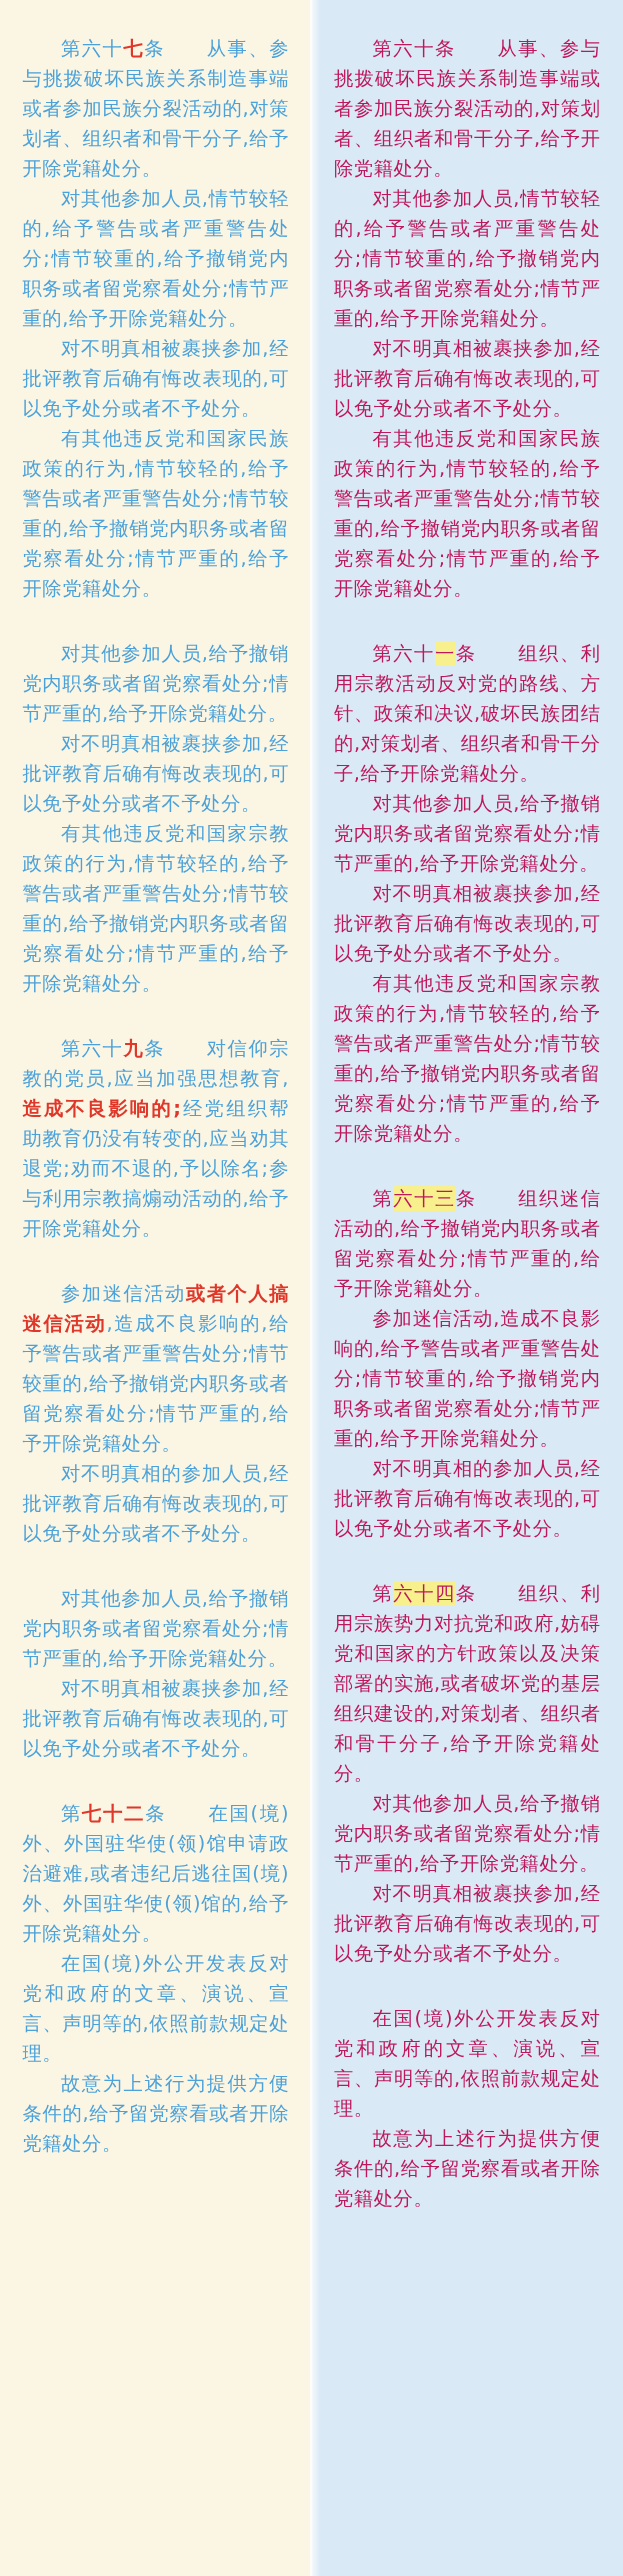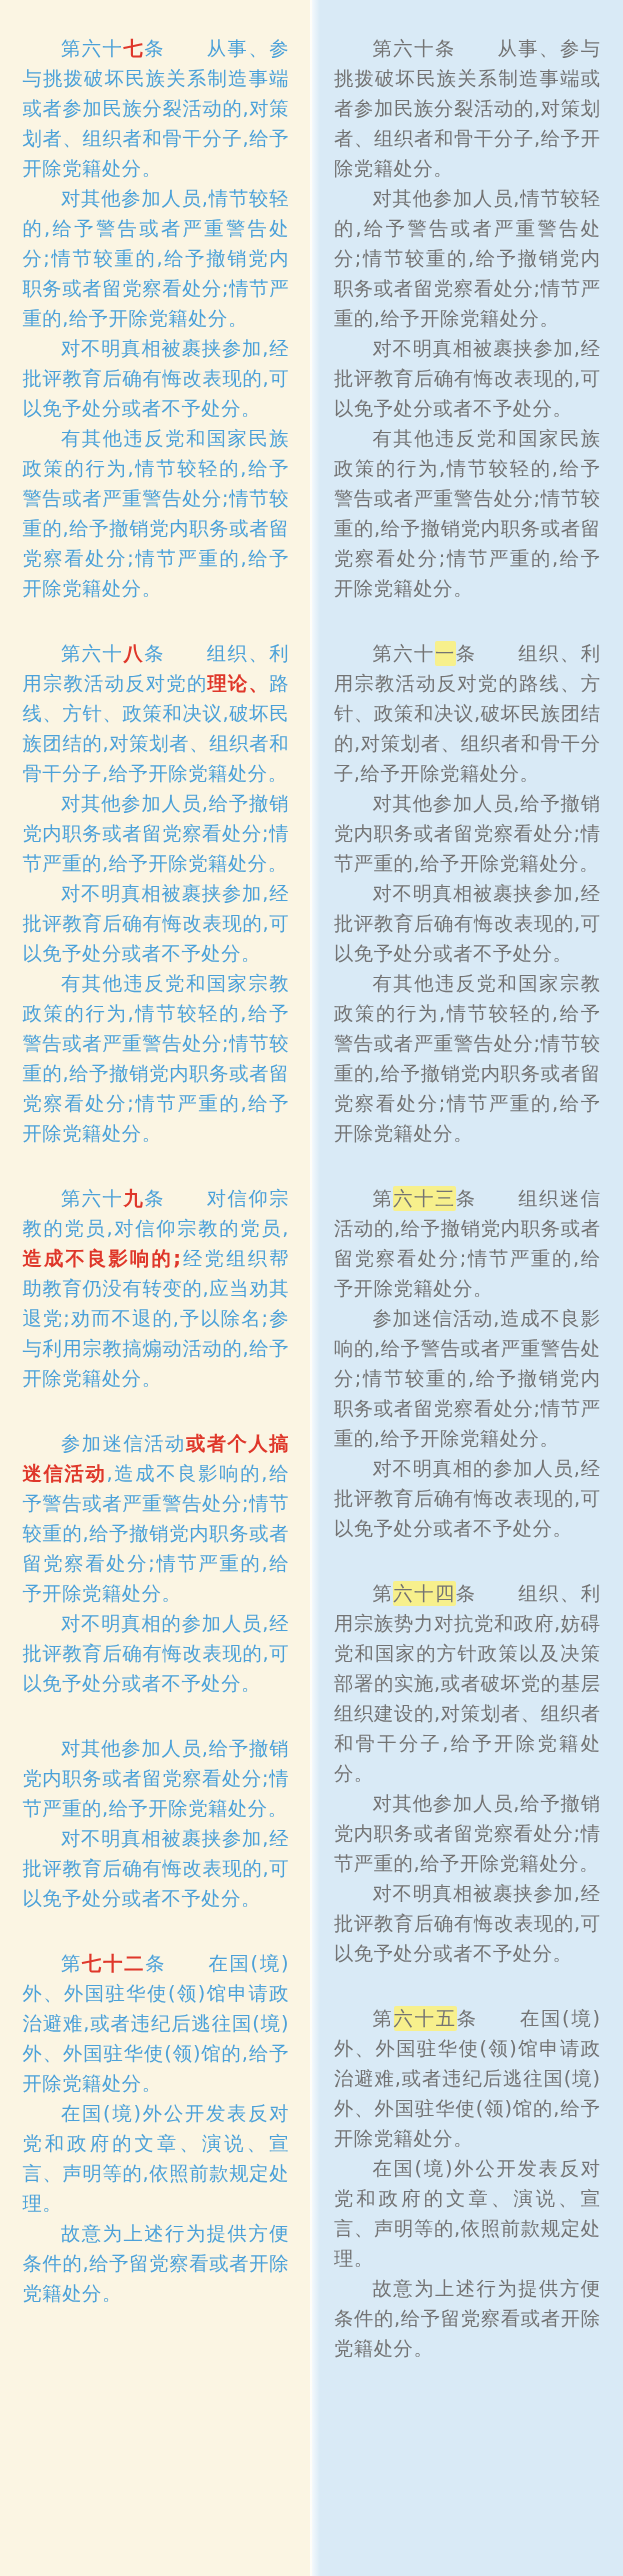--- a/index.html
+++ b/index.html
@@ -52,43 +52,42 @@
 
 <div class="page">
   <div class="column" id="col-left" style="background: rgb(251, 245, 227); color: rgb(75, 161, 217);">
       <div class="article">
         <p class="para"><span class="seg-normal">第六十</span><span class="seg-red">七</span><span class="seg-normal">条</span><span class="seg-normal">　　</span><span class="seg-normal">从事、参与挑拨破坏民族关系制造事端或者参加民族分裂活动的,对策划者、组织者和骨干分子,给予开除党籍处分。</span></p>
         <p class="para"><span class="seg-normal">对其他参加人员,情节较轻的,给予警告或者严重警告处分;情节较重的,给予撤销党内职务或者留党察看处分;情节严重的,给予开除党籍处分。</span></p>
         <p class="para"><span class="seg-normal">对不明真相被裹挟参加,经批评教育后确有悔改表现的,可以免予处分或者不予处分。</span></p>
         <p class="para"><span class="seg-normal">有其他违反党和国家民族政策的行为,情节较轻的,给予警告或者严重警告处分;情节较重的,给予撤销党内职务或者留党察看处分;情节严重的,给予开除党籍处分。</span></p>
       </div>
       <div class="article">
-        <p class="para"><span class="seg-normal">第六十</span><span class="seg-red">八</span><span class="seg-normal">条</span><span class="seg-normal">　　</span><span class="seg-normal">组织、利用宗教活动反对党的</span><span class="seg-red">理论、</span><span class="seg-normal">路线、方针、政策和决议,破坏民族团结的,对策划者、组织者和骨干分子,给予开除党籍处分。</span></p>
         <p class="para"><span class="seg-normal">对其他参加人员,给予撤销党内职务或者留党察看处分;情节严重的,给予开除党籍处分。</span></p>
         <p class="para"><span class="seg-normal">对不明真相被裹挟参加,经批评教育后确有悔改表现的,可以免予处分或者不予处分。</span></p>
         <p class="para"><span class="seg-normal">有其他违反党和国家宗教政策的行为,情节较轻的,给予警告或者严重警告处分;情节较重的,给予撤销党内职务或者留党察看处分;情节严重的,给予开除党籍处分。</span></p>
       </div>
       <div class="article">
-        <p class="para"><span class="seg-normal">第六十</span><span class="seg-red">九</span><span class="seg-normal">条</span><span class="seg-normal">　　</span><span class="seg-normal">对信仰宗教的党员,对信仰宗教的党员,</span><span class="seg-red">造成不良影响的;</span><span class="seg-normal">经党组织帮助教育仍没有转变的,应当劝其退党;劝而不退的,予以除名;参与利用宗教搞煽动活动的,给予开除党籍处分。</span></p>
+        <p class="para"><span class="seg-normal">第六十</span><span class="seg-red">九</span><span class="seg-normal">条</span><span class="seg-normal">　　</span><span class="seg-normal">对信仰宗教的党员,应当加强思想教育,</span><span class="seg-red">造成不良影响的;</span><span class="seg-normal">经党组织帮助教育仍没有转变的,应当劝其退党;劝而不退的,予以除名;参与利用宗教搞煽动活动的,给予开除党籍处分。</span></p>
       </div>
       <div class="article">
         <p class="para"><span class="seg-normal">参加迷信活动</span><span class="seg-red">或者个人搞迷信活动</span><span class="seg-normal">,造成不良影响的,给予警告或者严重警告处分;情节较重的,给予撤销党内职务或者留党察看处分;情节严重的,给予开除党籍处分。</span></p>
         <p class="para"><span class="seg-normal">对不明真相的参加人员,经批评教育后确有悔改表现的,可以免予处分或者不予处分。</span></p>
       </div>
       <div class="article">
         <p class="para"><span class="seg-normal">对其他参加人员,给予撤销党内职务或者留党察看处分;情节严重的,给予开除党籍处分。</span></p>
         <p class="para"><span class="seg-normal">对不明真相被裹挟参加,经批评教育后确有悔改表现的,可以免予处分或者不予处分。</span></p>
       </div>
       <div class="article">
         <p class="para"><span class="seg-normal">第</span><span class="seg-red">七十二</span><span class="seg-normal">条</span><span class="seg-normal">　　</span><span class="seg-normal">在国(境)外、外国驻华使(领)馆申请政治避难,或者违纪后逃往国(境)外、外国驻华使(领)馆的,给予开除党籍处分。</span></p>
         <p class="para"><span class="seg-normal">在国(境)外公开发表反对党和政府的文章、演说、宣言、声明等的,依照前款规定处理。</span></p>
         <p class="para"><span class="seg-normal">故意为上述行为提供方便条件的,给予留党察看或者开除党籍处分。</span></p>
       </div>
     </div>
-  <div class="column" id="col-right" style="background: rgb(217, 234, 246); color: #737373;">
+  <div class="column" id="col-right" style="background: rgb(217, 234, 246); color: #be185d;">
       <div class="article">
         <p class="para"><span class="seg-normal">第六十条</span><span class="seg-normal">　　</span><span class="seg-normal">从事、参与挑拨破坏民族关系制造事端或者参加民族分裂活动的,对策划者、组织者和骨干分子,给予开除党籍处分。</span></p>
         <p class="para"><span class="seg-normal">对其他参加人员,情节较轻的,给予警告或者严重警告处分;情节较重的,给予撤销党内职务或者留党察看处分;情节严重的,给予开除党籍处分。</span></p>
         <p class="para"><span class="seg-normal">对不明真相被裹挟参加,经批评教育后确有悔改表现的,可以免予处分或者不予处分。</span></p>
         <p class="para"><span class="seg-normal">有其他违反党和国家民族政策的行为,情节较轻的,给予警告或者严重警告处分;情节较重的,给予撤销党内职务或者留党察看处分;情节严重的,给予开除党籍处分。</span></p>
       </div>
       <div class="article">
         <p class="para"><span class="seg-normal">第六十</span><span class="seg-hl">一</span><span class="seg-normal">条</span><span class="seg-normal">　　</span><span class="seg-normal">组织、利用宗教活动反对党的路线、方针、政策和决议,破坏民族团结的,对策划者、组织者和骨干分子,给予开除党籍处分。</span></p>
         <p class="para"><span class="seg-normal">对其他参加人员,给予撤销党内职务或者留党察看处分;情节严重的,给予开除党籍处分。</span></p>
         <p class="para"><span class="seg-normal">对不明真相被裹挟参加,经批评教育后确有悔改表现的,可以免予处分或者不予处分。</span></p>
@@ -98,20 +97,19 @@
         <p class="para"><span class="seg-normal">第</span><span class="seg-hl">六十三</span><span class="seg-normal">条</span><span class="seg-normal">　　</span><span class="seg-normal">组织迷信活动的,给予撤销党内职务或者留党察看处分;情节严重的,给予开除党籍处分。</span></p>
         <p class="para"><span class="seg-normal">参加迷信活动,造成不良影响的,给予警告或者严重警告处分;情节较重的,给予撤销党内职务或者留党察看处分;情节严重的,给予开除党籍处分。</span></p>
         <p class="para"><span class="seg-normal">对不明真相的参加人员,经批评教育后确有悔改表现的,可以免予处分或者不予处分。</span></p>
       </div>
       <div class="article">
         <p class="para"><span class="seg-normal">第</span><span class="seg-hl">六十四</span><span class="seg-normal">条</span><span class="seg-normal">　　</span><span class="seg-normal">组织、利用宗族势力对抗党和政府,妨碍党和国家的方针政策以及决策部署的实施,或者破坏党的基层组织建设的,对策划者、组织者和骨干分子,给予开除党籍处分。</span></p>
         <p class="para"><span class="seg-normal">对其他参加人员,给予撤销党内职务或者留党察看处分;情节严重的,给予开除党籍处分。</span></p>
         <p class="para"><span class="seg-normal">对不明真相被裹挟参加,经批评教育后确有悔改表现的,可以免予处分或者不予处分。</span></p>
       </div>
       <div class="article">
-        <p class="para"><span class="seg-normal">第</span><span class="seg-hl">六十五</span><span class="seg-normal">条</span><span class="seg-normal">　　</span><span class="seg-normal">在国(境)外、外国驻华使(领)馆申请政治避难,或者违纪后逃往国(境)外、外国驻华使(领)馆的,给予开除党籍处分。</span></p>
         <p class="para"><span class="seg-normal">在国(境)外公开发表反对党和政府的文章、演说、宣言、声明等的,依照前款规定处理。</span></p>
         <p class="para"><span class="seg-normal">故意为上述行为提供方便条件的,给予留党察看或者开除党籍处分。</span></p>
       </div>
     </div>
   <div class="column-gap-fade"></div>
 </div>
 
 
 </body></html>

